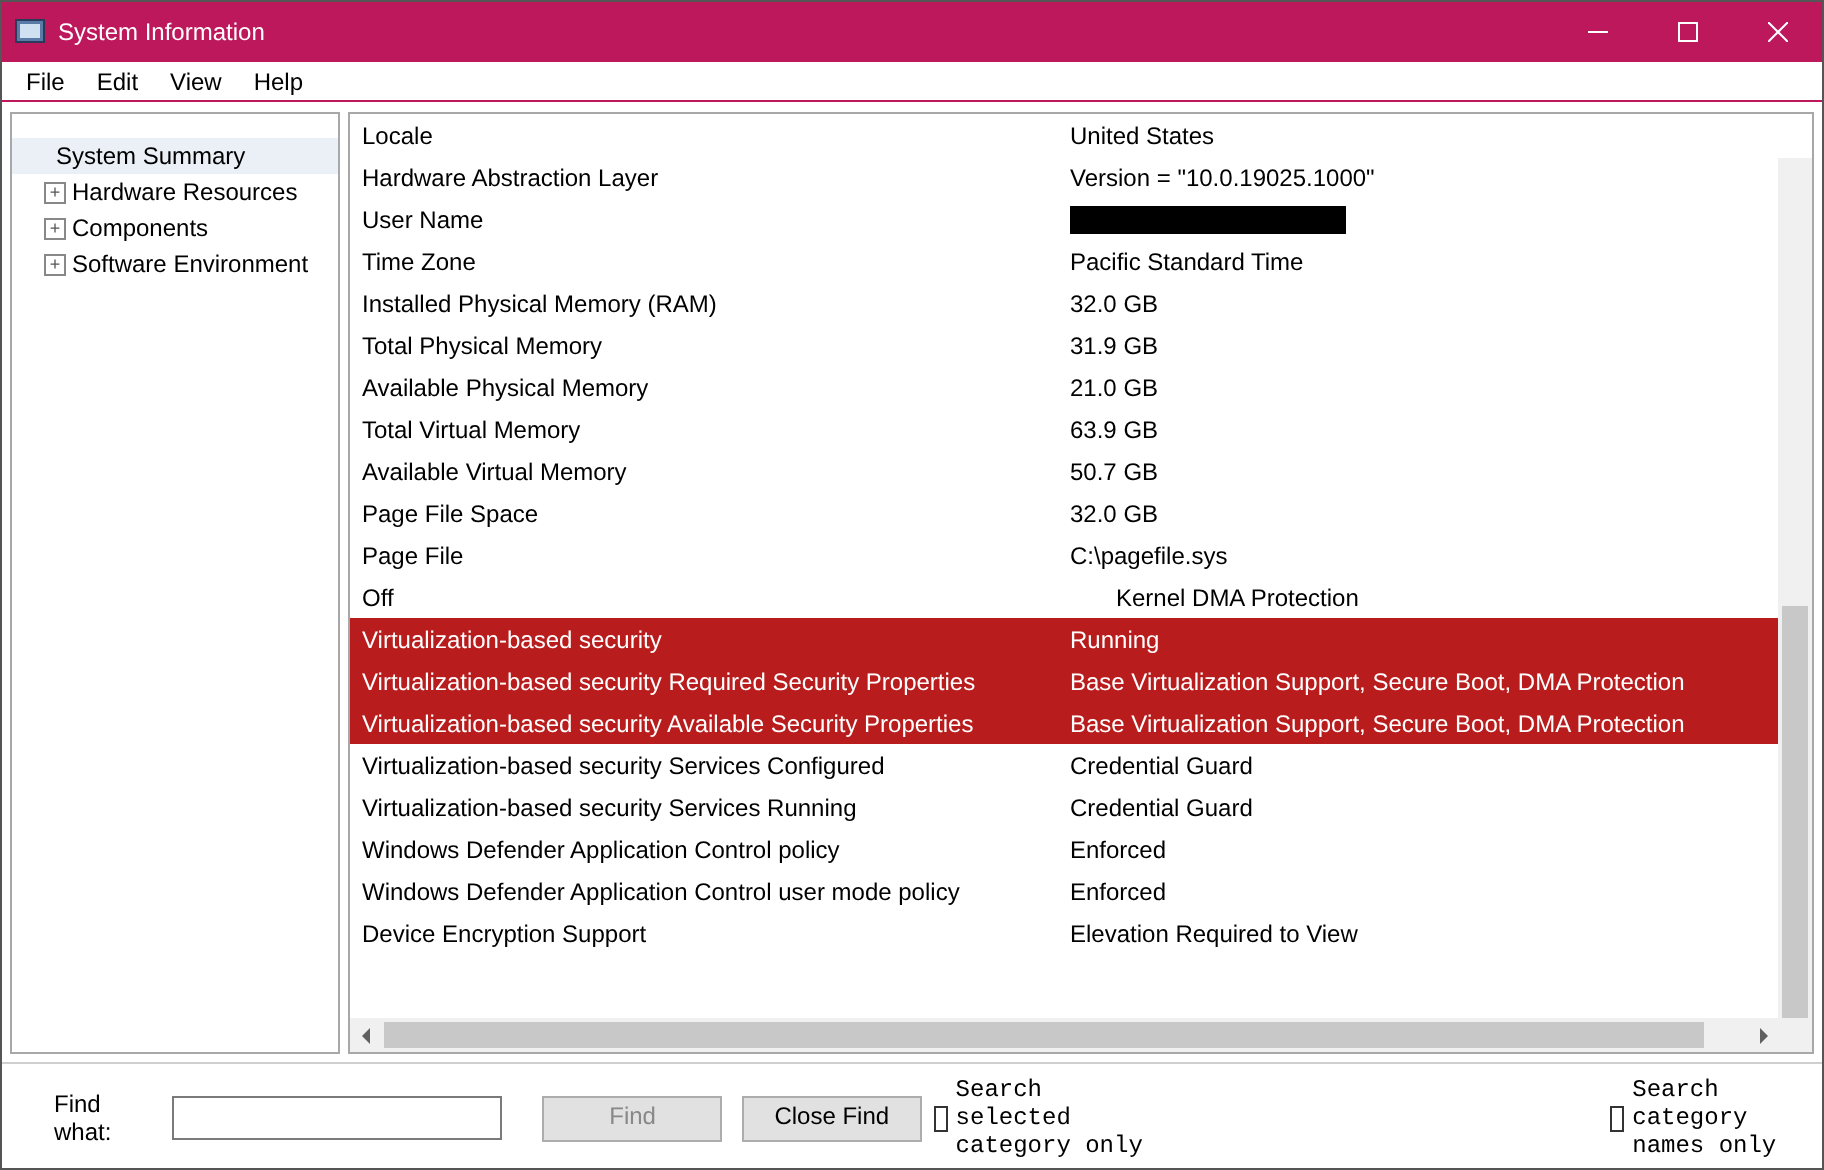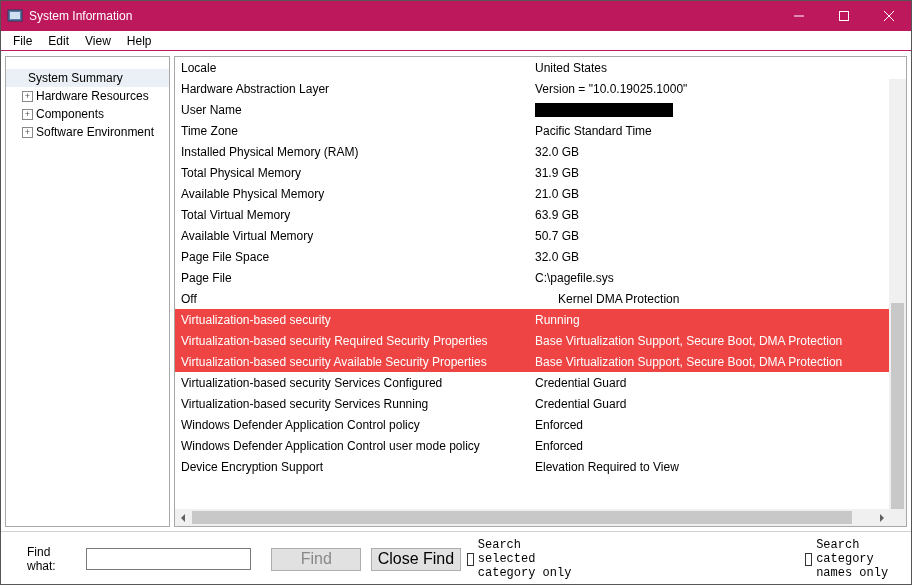--- a/index.html
+++ b/index.html
@@ -118,21 +118,21 @@
     flex: 1;
     overflow: hidden;
     position: relative;
   }
   .row {
     display: flex;
     height: 21px;
     align-items: center;
     font-size: 12px;
   }
-  .row.selected { background: #ef4444; color: #fff; }
+  .row.selected { background: #b91c1c; color: #fff; }
   .cell { padding: 2px 6px; white-space: nowrap; overflow: hidden; }
   .cell.col-item { width: 354px; }
   .cell.col-value { flex: 1; }
   .cell .redacted {
     display: inline-block;
     width: 138px; height: 14px;
     background: #000;
     vertical-align: middle;
   }
   .v-scrollbar {
@@ -185,21 +185,21 @@
     height: 22px;
     border: 1px solid #7a7a7a;
     padding: 2px 4px;
     font-size: 12px;
     max-width: 534px;
   }
   .find-btn {
     width: 100px; height: 23px;
     border: 1px solid #adadad;
     background: #e1e1e1;
-    font-size: 16px;
+    font-size: 12px;
     text-align: center;
     line-height: 19px;
   }
   .find-btn.disabled { color: #888; }
   .check-row { display: flex; gap: 80px; align-items: center; }
   .checkbox-wrap { display: flex; align-items: center; gap: 4px; font-size: 12px; font-family: Liberation Mono, monospace; }
   .checkbox {
     width: 13px; height: 13px;
     border: 1px solid #333;
     background: #fff;

